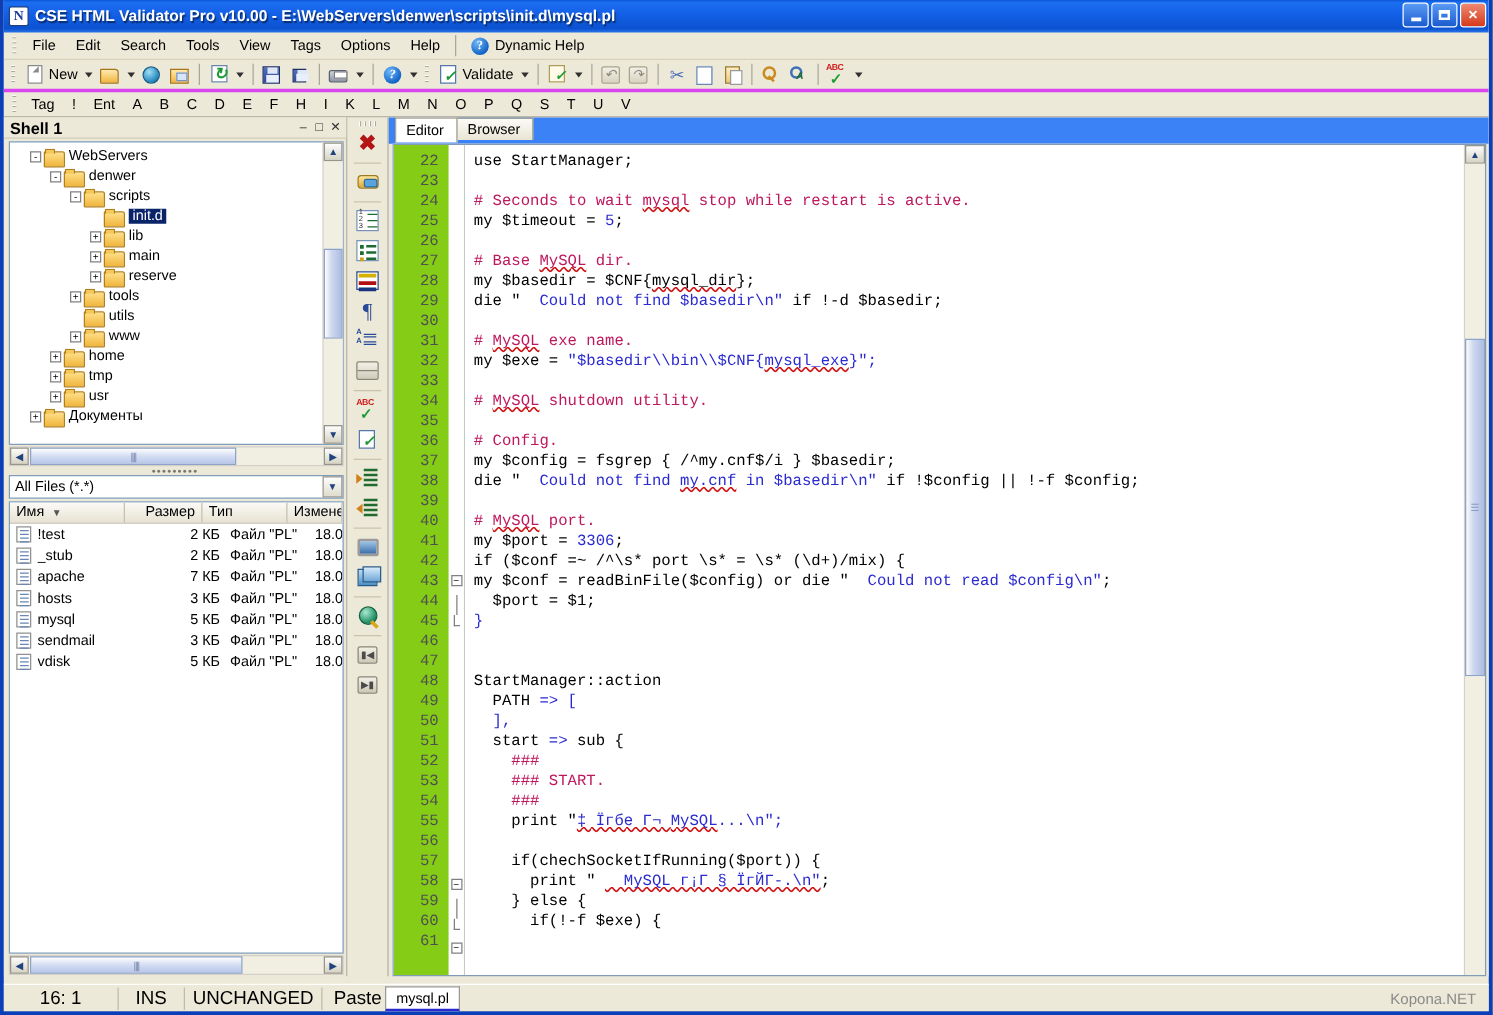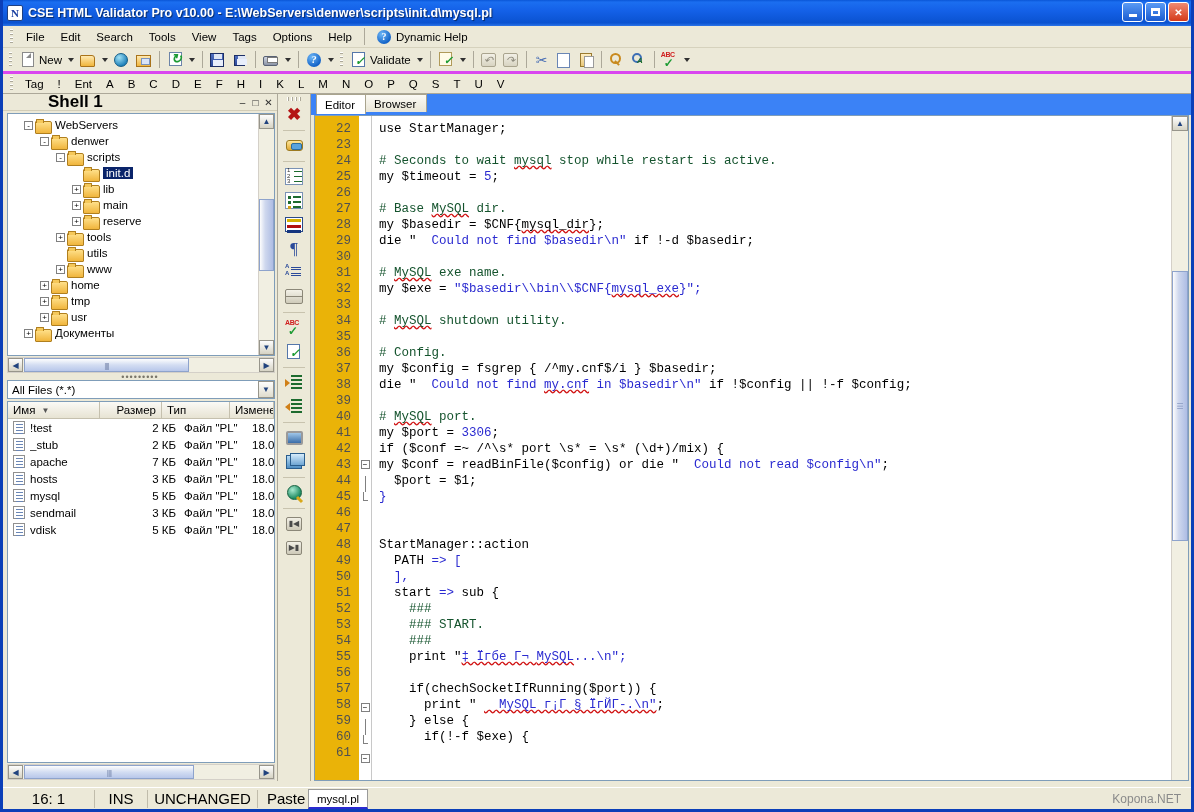--- a/index.html
+++ b/index.html
@@ -141,21 +141,21 @@
   #shell {
     width: 275px; flex:0 0 275px;
     background:#ece9d8; display:flex; flex-direction:column;
     border-right:1px solid #aca899;
   }
   #shell-head {
     height:17px; display:flex;align-items:center;
     background:#ece9d8; padding:0 2px 0 5px;
     border-bottom:1px solid #d2cdb8;
   }
-  #shell-head .t{font-weight:bold;font-size:17px;flex:1;margin-left:40px;}
+  #shell-head .t{font-weight:bold;font-size:13px;flex:1;}
   .sbtn{width:13px;height:13px;display:flex;align-items:center;justify-content:center;font-size:10px;cursor:pointer;color:#303030;}
 
   #tree-wrap { margin:2px 2px 0 4px; background:#fff; border:1px solid #7f9db9; flex:0 0 243px; display:flex; }
   #tree { flex:1; overflow:hidden; position:relative; padding:3px 0 0 2px; }
   .trow { display:flex; align-items:center; height:16px; white-space:nowrap; font-size:11.5px; }
   .tpm { width:9px;height:9px;border:1px solid #808080;background:#fff;font-size:8px;line-height:7px;text-align:center;color:#000;margin-right:2px;flex:0 0 9px;cursor:pointer;font-family:"Liberation Sans",sans-serif;}
   .tfold{width:16px;height:13px;flex:0 0 16px;margin-right:4px;position:relative;}
   .tfold:before{content:"";position:absolute;left:0;top:2px;width:15px;height:11px;
     background:linear-gradient(to bottom,#ffe08a,#f0b53c);border:1px solid #b07f1e;border-radius:1px 2px 1px 1px;}
   .tfold:after{content:"";position:absolute;left:1px;top:0px;width:6px;height:3px;background:#f5c85a;border:1px solid #b07f1e;border-bottom:none;border-radius:1px 1px 0 0;}
@@ -230,27 +230,27 @@
   
   #editor{flex:1;display:flex;flex-direction:column;background:#ece9d8;min-width:0;}
   #tabs{height:21px;display:flex;padding-left:5px;background:#3b82f6;}
   .tab{height:18px;display:flex;align-items:center;padding:0 10px 0 8px;font-size:11.5px;
        background:linear-gradient(to bottom,#fbfaf5,#e9e5d5);border:1px solid #a9a48e;border-bottom:none;
        border-radius:0; position:relative;cursor:pointer;}
   .tab.active{background:#fff;height:20px;font-weight:normal;z-index:2;}
   .tab.inactive{margin-left:-1px;}
   #edit-area{flex:1;display:flex;border:1px solid #7f9db9;margin:0 2px 0 3px;background:#fff;overflow:hidden;position:relative;}
   #code-scroll{flex:1;display:flex;overflow:hidden;}
-  #gutter{flex:0 0 44px;background:#eab308;text-align:right;padding:5px 0 0 0;position:relative;}
+  #gutter{flex:0 0 44px;background:#84cc16;text-align:right;padding:5px 0 0 0;position:relative;}
   #foldcol{flex:0 0 12px;background:#fff;padding-top:5px;position:relative;}
   #code{flex:1;padding:5px 0 0 8px;overflow:hidden;position:relative;background:#fff;}
   #code:before{content:"";position:absolute;left:0;top:0;bottom:0;width:1px;background:#c8c8c8;}
   .ln{height:16px;line-height:16px;font-family:"Liberation Mono",monospace;font-size:12.5px;color:#505050;padding-right:8px;}
   .cl{height:16px;line-height:16px;font-family:"Liberation Mono",monospace;font-size:12.5px;white-space:pre;color:#000;}
-  .cmt{color:#14532d;}
+  .cmt{color:#be185d;}
   .str{color:#2a2ad0;}
   .num{color:#2a2ad0;}
   .op{color:#2a2ad0;}
   .sq{text-decoration:underline wavy #d01010;text-decoration-skip-ink:none;}
   .fold{width:9px;height:9px;border:1px solid #808080;background:#fff;font-size:8px;line-height:7px;text-align:center;color:#000;margin:3px auto 0;cursor:pointer;}
   .foldline{width:1px;height:16px;background:#808080;margin:0 auto;}
   .foldend{width:5px;height:9px;border-left:1px solid #808080;border-bottom:1px solid #808080;margin:0 auto 0 4px;}
 
   #vscroll{width:17px;flex:0 0 17px;background:#f1efe2;border-left:1px solid #d4d0c8;display:flex;flex-direction:column;}
   #statusfile{position:absolute;left:305px;bottom:0;height:20px;background:#fff;border:1px solid #9a9a9a;border-bottom:2px solid #2a2ad0;display:flex;align-items:center;padding:0 8px;font-size:11.5px;z-index:5;}

